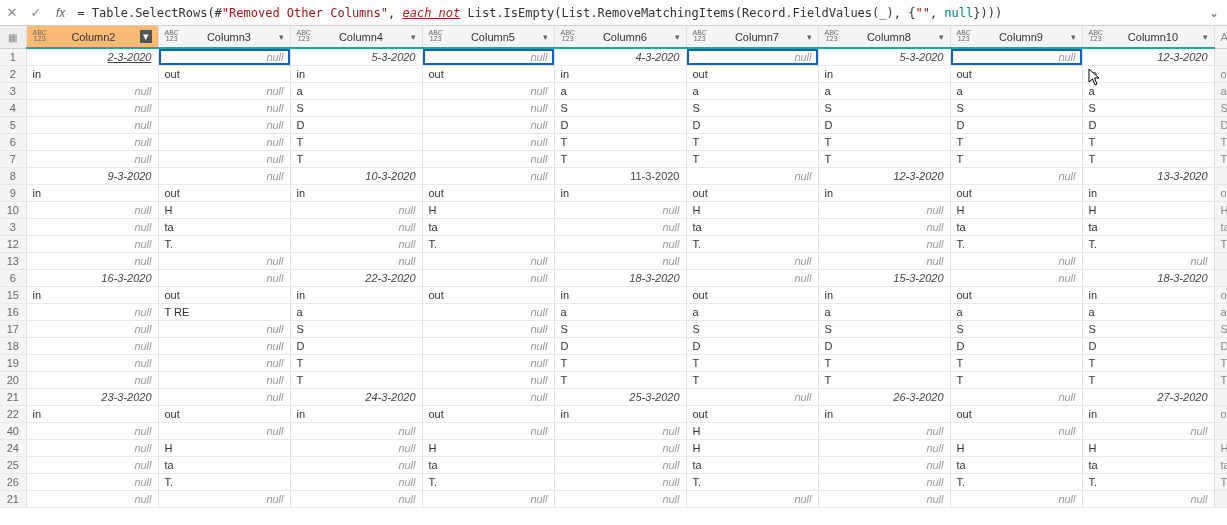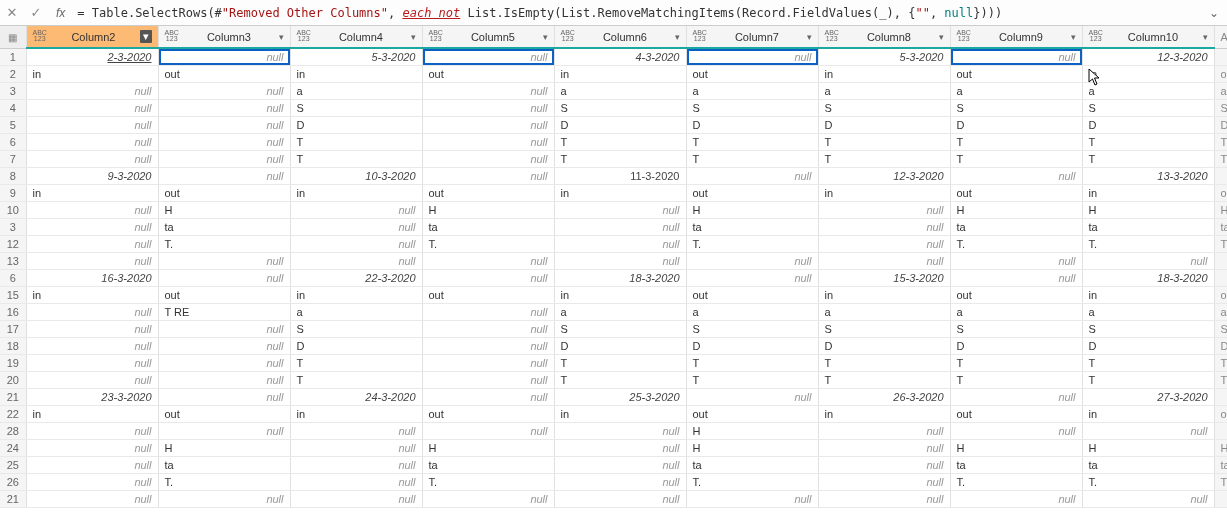--- a/index.html
+++ b/index.html
@@ -912,21 +912,21 @@
           </td>
           <td>
             <span class="val-left">out</span>
           </td>
           <td>
             <span class="val-left">in</span>
           </td>
           <td class="last-col">o</td>
         </tr>
         <tr>
-          <td class="rownum">28</td>
+          <td class="rownum">40</td>
           <td>
             <span class="val-null">null</span>
           </td>
           <td>
             <span class="val-null">null</span>
           </td>
           <td>
             <span class="val-null">null</span>
           </td>
           <td>

